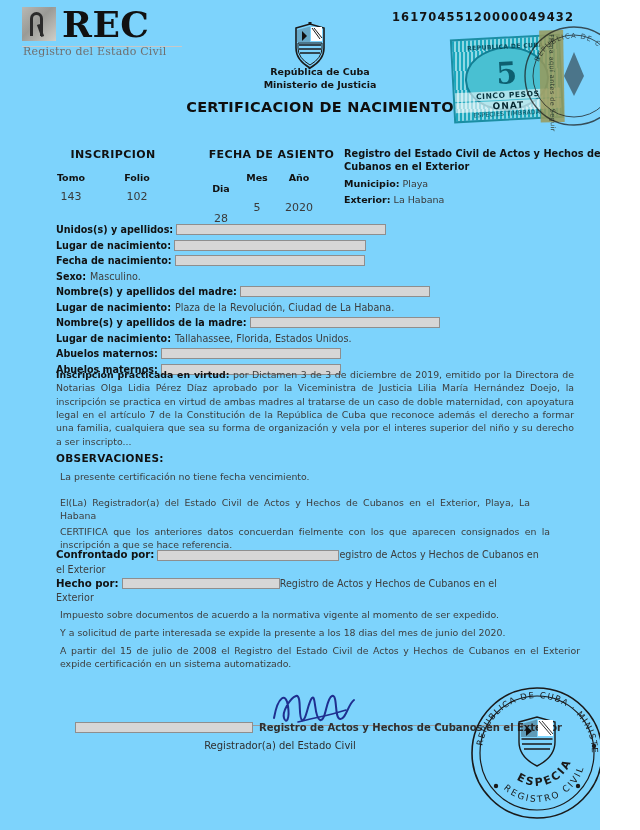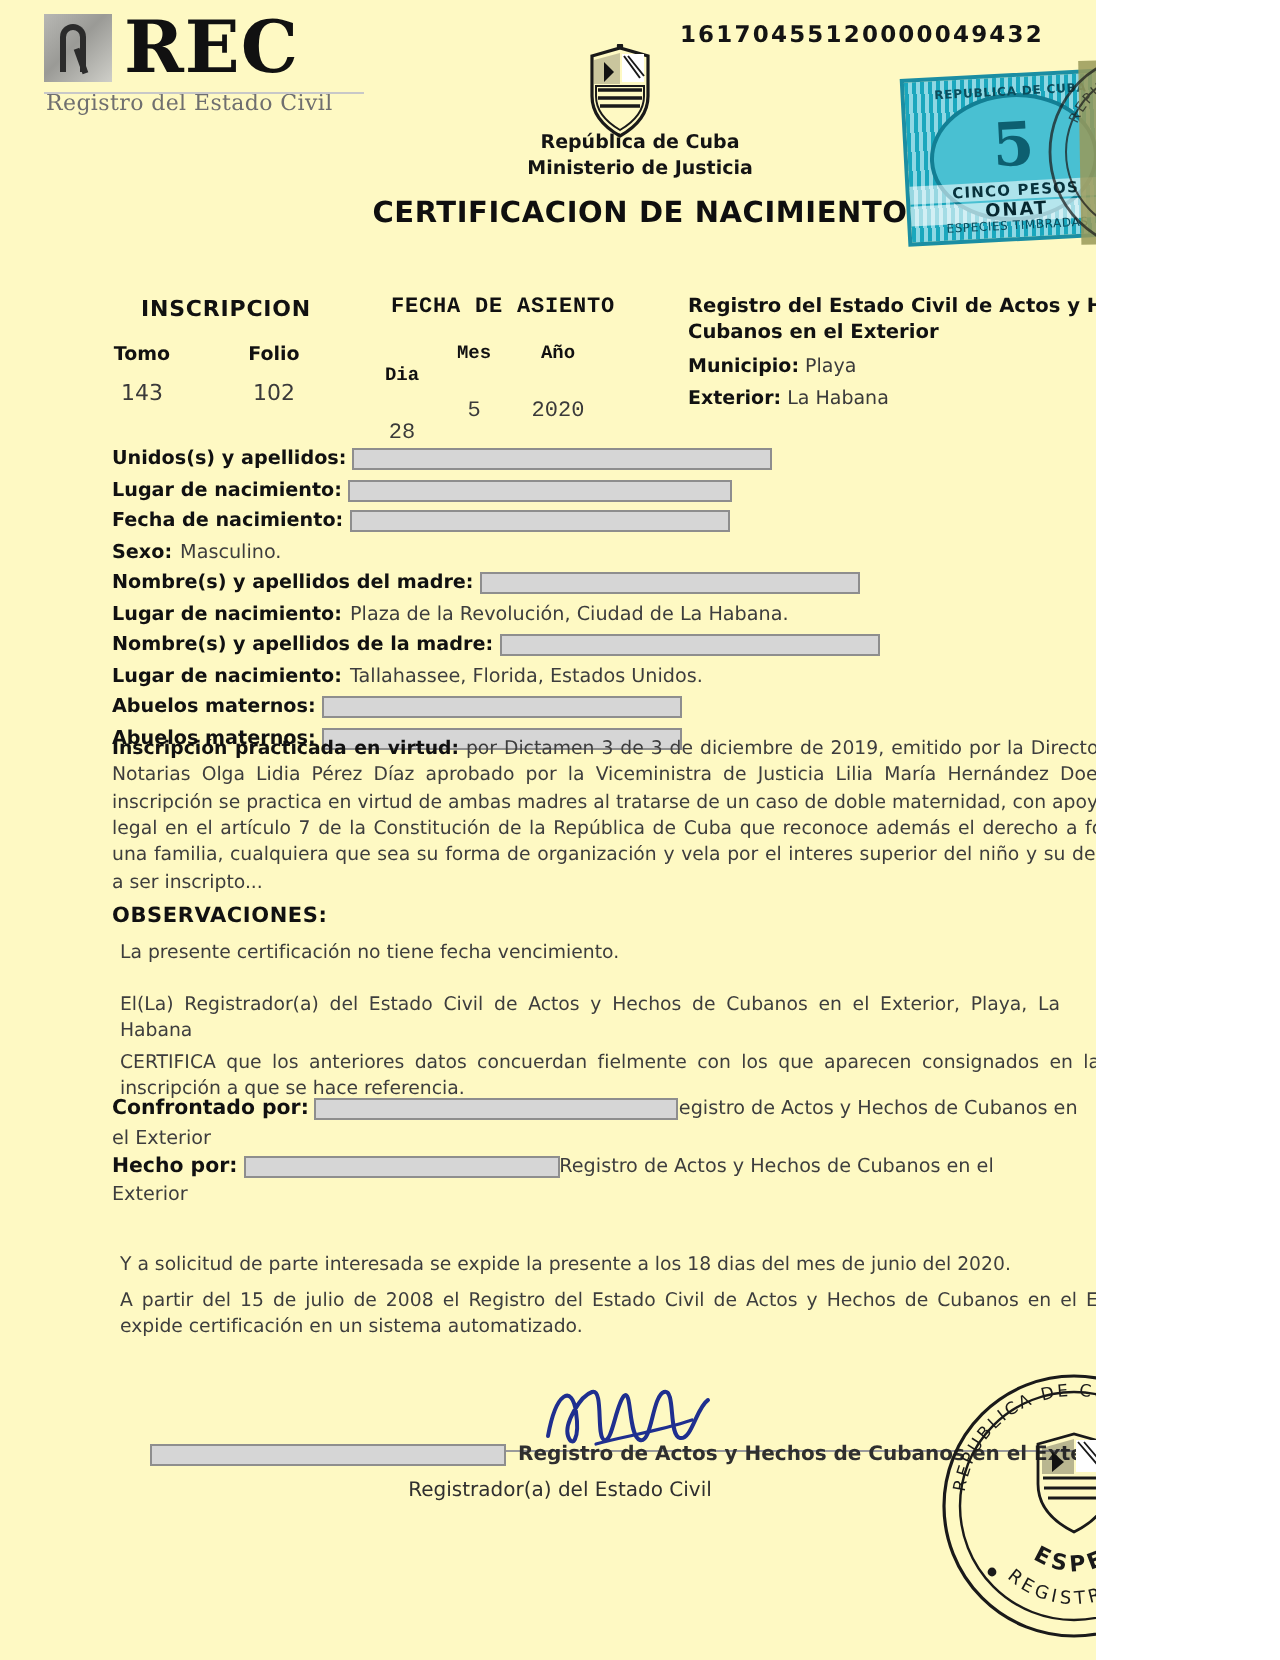--- a/index.html
+++ b/index.html
@@ -7,24 +7,24 @@
     margin: 0;
     padding: 0;
     background: #ffffff;
   }
   body {
     font-family: "DejaVu Sans", "Liberation Sans", sans-serif;
     color: #1a1a1a;
   }
   .page {
     position: relative;
-    width: 548px;
+    width: 600px;
     height: 830px;
     overflow: hidden;
-    background: #fef9c3;
+    background: #7dd3fc;
   }
 
   
   .logo-block {
     position: absolute;
     left: 22px;
     top: 6px;
     width: 175px;
   }
   .logo-row {
@@ -255,24 +255,23 @@
     height: 70px;
   }
   .col-inscripcion {
     position: absolute;
     left: 38px;
     top: 0;
     width: 150px;
   }
   .col-fecha {
     position: absolute;
-    left: 184px;
+    left: 204px;
     top: 0;
     width: 135px;
-    font-family: Liberation Mono, monospace;
   }
   .col-registro {
     position: absolute;
     left: 304px;
     top: 0;
     width: 300px;
     margin-left: 40px;
   }
   .col-head {
     font-size: 11px;
@@ -633,20 +632,21 @@
     <div class="confront-row">
       <span class="lbl">Confrontado por:</span><span class="redact" id="redact-confrontado" style="width: 182px;"></span><span class="tail">egistro de Actos y Hechos de Cubanos en</span>
     </div>
     <div class="confront-cont">el Exterior</div>
     <div class="confront-row">
       <span class="lbl">Hecho por:</span><span class="redact" id="redact-hecho" style="width: 158px;"></span><span class="tail">Registro de Actos y Hechos de Cubanos en el</span>
     </div>
     <div class="confront-cont">Exterior</div>
   </div>
 
+  <div class="para p-impuesto">Impuesto sobre documentos de acuerdo a la normativa vigente al momento de ser expedido.</div>
   <div class="para p-solicitud">Y a solicitud de parte interesada se expide la presente a los 18 dias del mes de junio del 2020.</div>
   <div class="para p-partir">A partir del 15 de julio de 2008 el Registro del Estado Civil de Actos y Hechos de Cubanos en el Exterior expide certificación en un sistema automatizado.</div>
 
   <div class="sig-area">
     <div class="sig-ink">
       <svg viewBox="0 0 100 40" width="100" height="40" aria-hidden="true">
         <path d="M6 30 C10 8, 18 4, 20 18 C22 32, 18 36, 16 30 C14 24, 22 10, 28 8
                  C34 6, 30 30, 34 32 C38 34, 40 14, 44 10 C48 6, 46 30, 52 32
                  C58 34, 58 10, 64 8 C70 6, 66 30, 72 31 C78 32, 80 16, 86 12" fill="none" stroke="#1f2f8f" stroke-width="2" stroke-linecap="round"></path>
         <path d="M30 34 C44 30, 60 28, 78 22" fill="none" stroke="#1f2f8f" stroke-width="1.6" stroke-linecap="round"></path>

